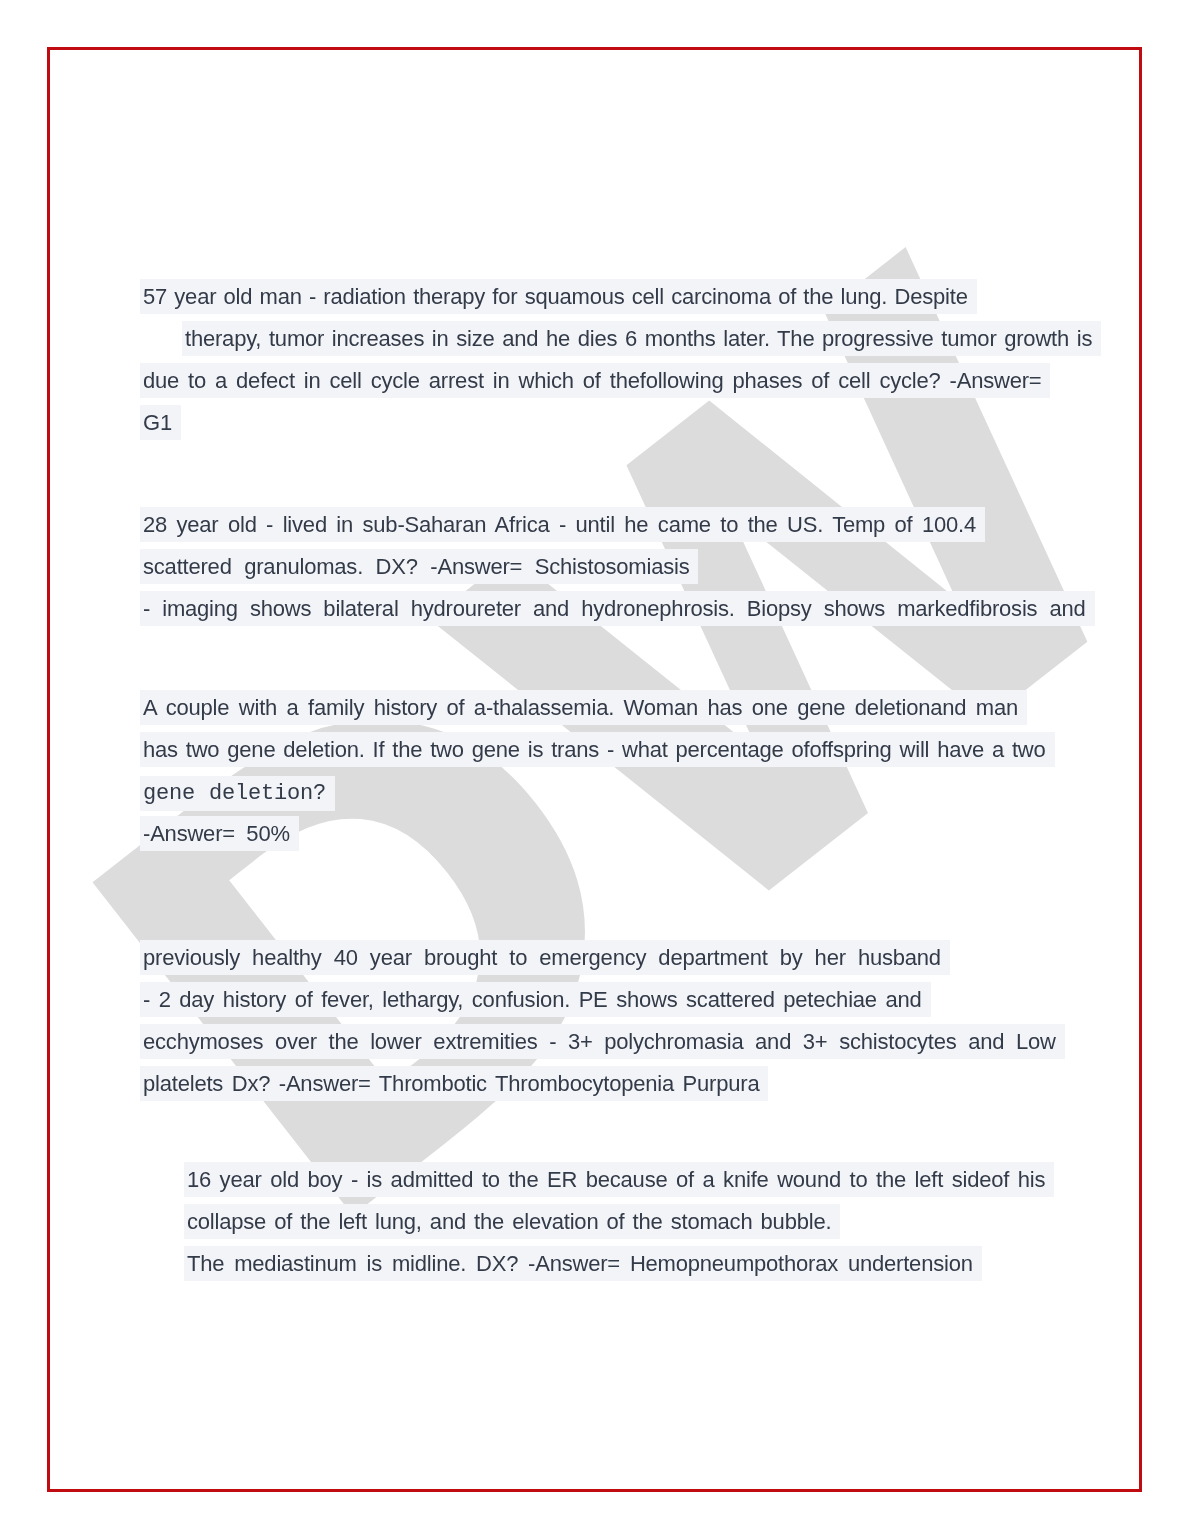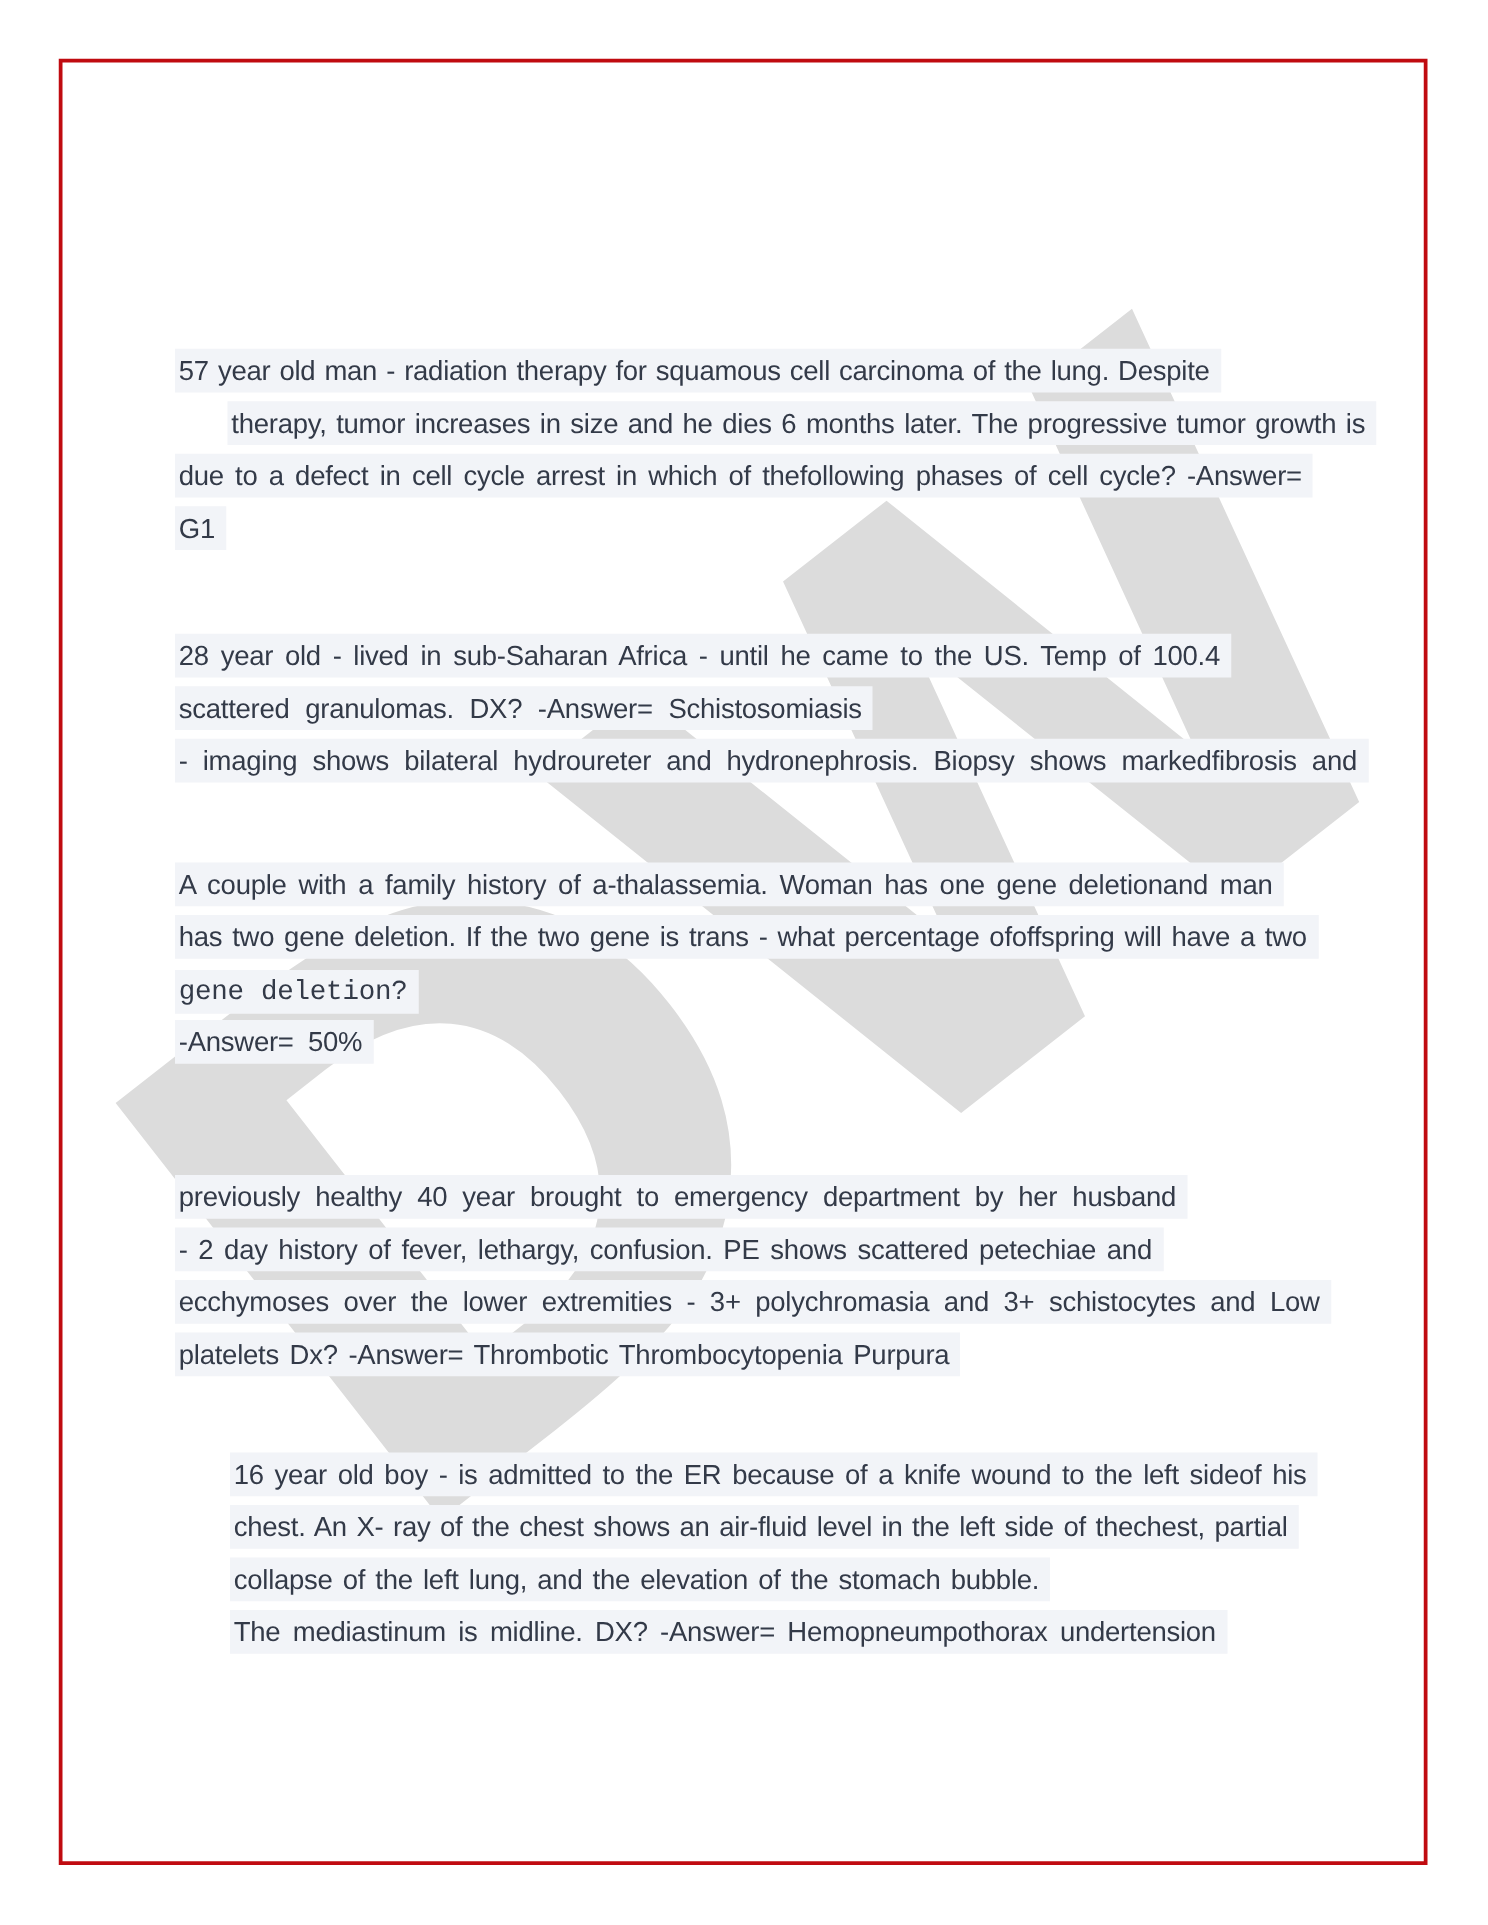--- a/index.html
+++ b/index.html
@@ -83,18 +83,17 @@
         <div class="line"><span class="hl" style="word-spacing: 0.25em;">-Answer= 50%</span></div>
       </div>
       <div class="para gap-82">
         <div class="line"><span class="hl" style="word-spacing: 0.28em;">previously healthy 40 year brought to emergency department by her husband</span></div>
         <div class="line"><span class="hl" style="word-spacing: 0.12em;">- 2 day history of fever, lethargy, confusion. PE shows scattered petechiae and</span></div>
         <div class="line"><span class="hl" style="word-spacing: 0.26em;">ecchymoses over the lower extremities - 3+ polychromasia and 3+ schistocytes and Low</span></div>
         <div class="line"><span class="hl" style="word-spacing: 0.12em;">platelets Dx? -Answer= Thrombotic Thrombocytopenia Purpura</span></div>
       </div>
       <div class="para gap-54">
         <div class="line"><span class="hl" style="word-spacing: 0.12em;">16 year old boy - is admitted to the ER because of a knife wound to the left sideof his</span></div>
-        <div class="line"><span class="hl" style="word-spacing: 0.08em;">chest. An X- ray of the chest shows an air-fluid level in the left side of thechest, partial</span></div>
         <div class="line"><span class="hl" style="word-spacing: 0.1em;">collapse of the left lung, and the elevation of the stomach bubble.</span></div>
         <div class="line"><span class="hl" style="word-spacing: 0.18em; text-align: center;">The mediastinum is midline. DX? -Answer= Hemopneumpothorax undertension</span></div>
       </div>
     </div>
 </div>
 
 </body></html>

